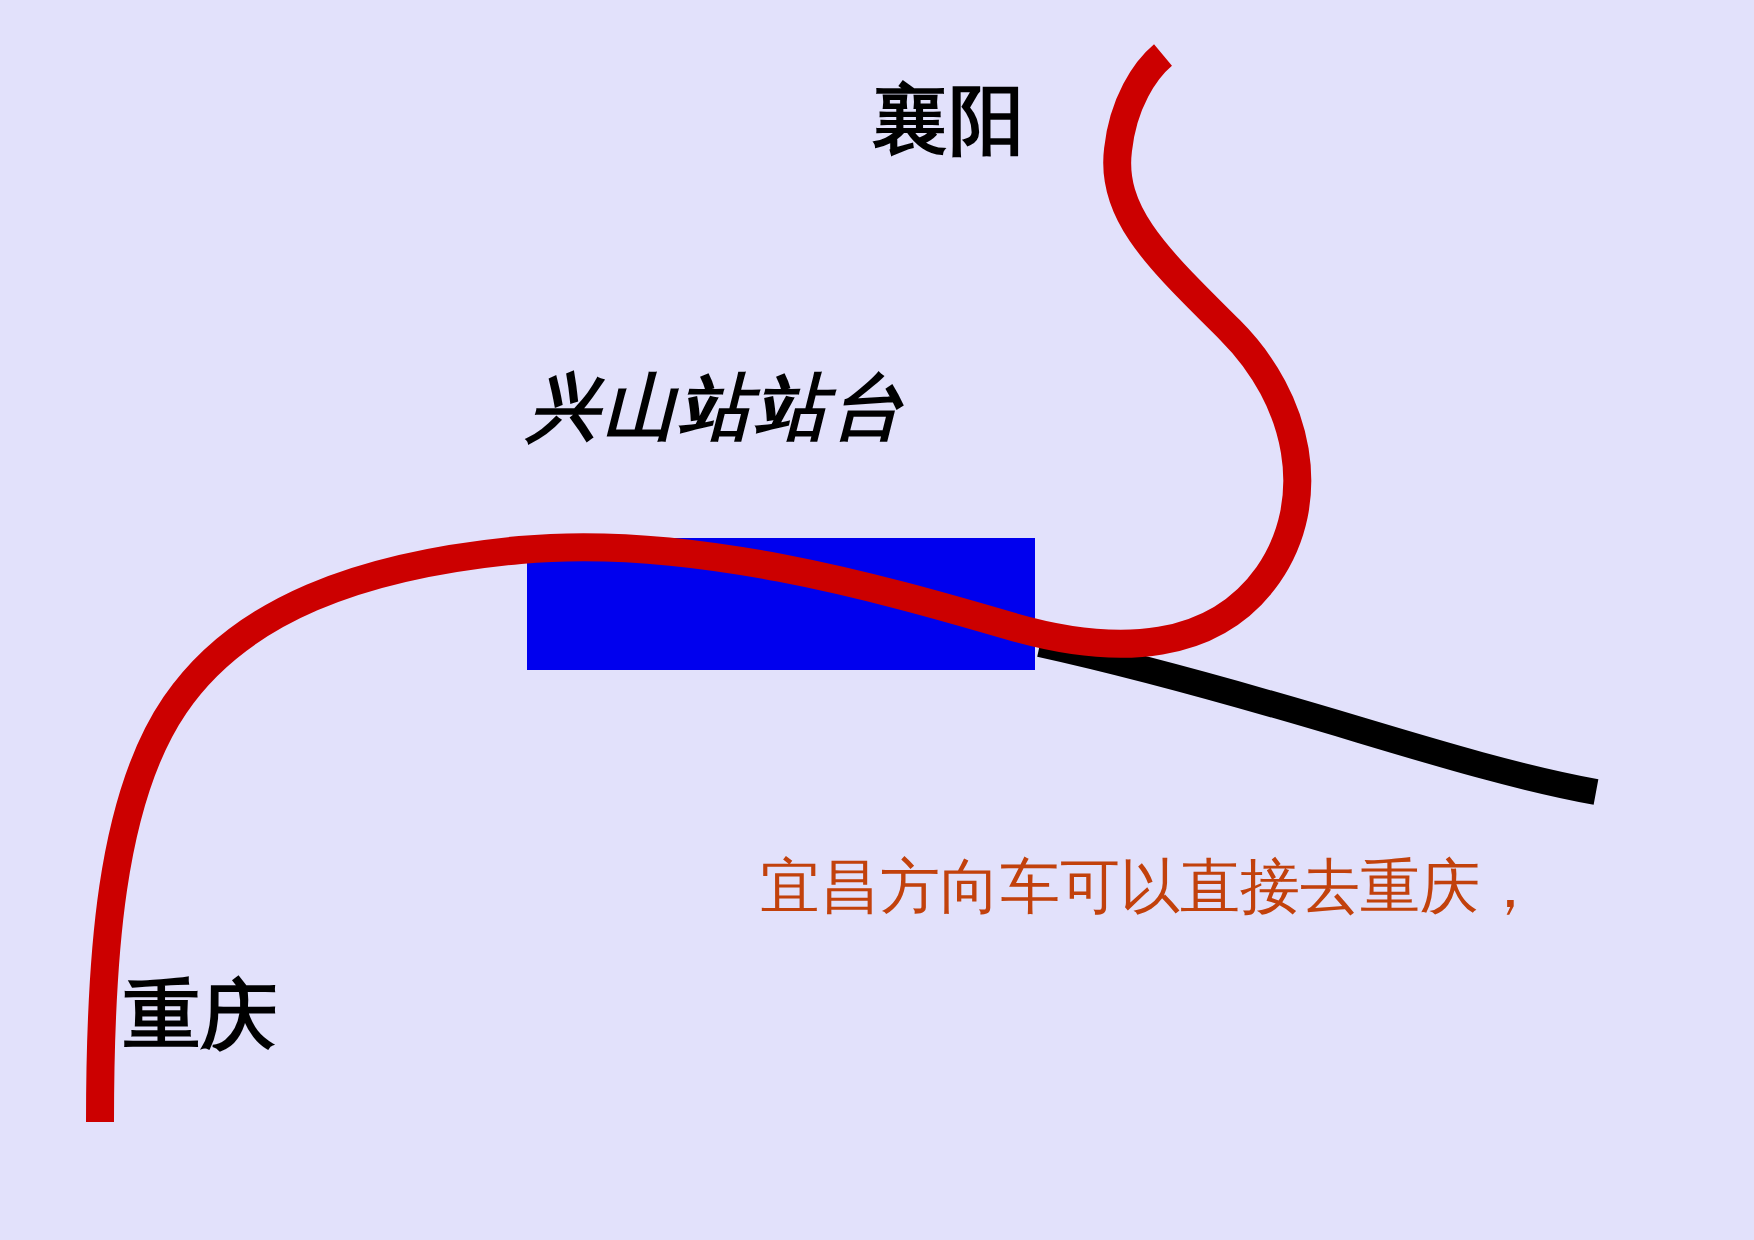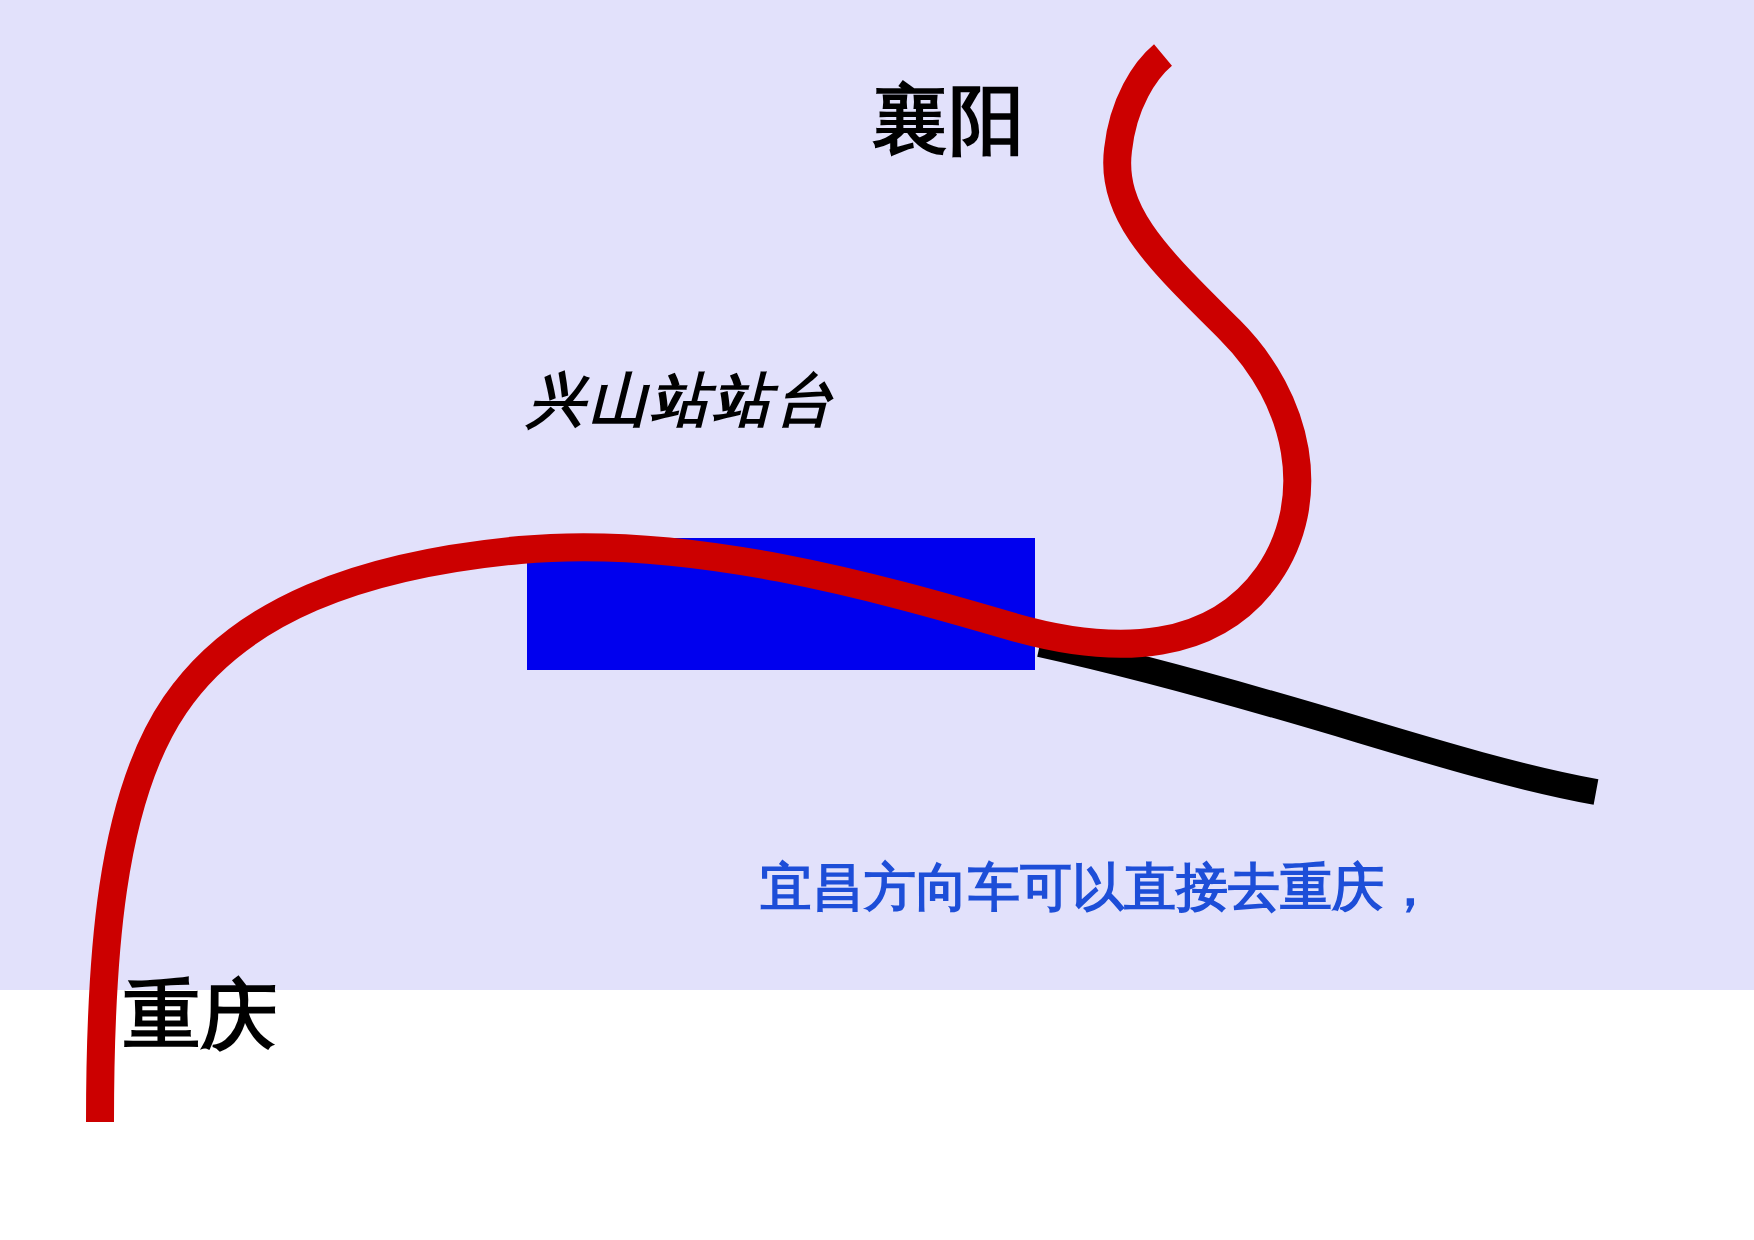--- a/index.html
+++ b/index.html
@@ -9,21 +9,21 @@
   }
   body {
     width: 1754px;
     height: 1240px;
     overflow: hidden;
     font-family: "Liberation Sans", sans-serif;
   }
   #canvas {
     position: relative;
     width: 1754px;
-    height: 990px;
+    height: 1240px;
     background: #e2e1fb;
   }
   #diagram-svg {
     position: absolute;
     left: 0;
     top: 0;
     width: 1754px;
     height: 1240px;
   }
   .label {
@@ -35,21 +35,21 @@
   .label-city {
     font-family: "Liberation Sans", "DejaVu Sans", sans-serif;
     font-weight: bold;
     font-size: 76px;
     letter-spacing: 1px;
   }
   .label-station {
     font-family: "Liberation Serif", "DejaVu Serif", serif;
     font-weight: bold;
     font-style: italic;
-    font-size: 58px;
+    font-size: 72px;
     letter-spacing: 4px;
   }
   #label-xiangyang {
     left: 872px;
     top: 82px;
   }
   #label-chongqing {
     left: 124px;
     top: 977px;
   }
@@ -58,24 +58,24 @@
     top: 372px;
   }
   #note-block {
     position: absolute;
     left: 760px;
     top: 830px;
     width: 740px;
   }
   .note-line {
     font-family: "Liberation Sans", "DejaVu Sans", sans-serif;
-    font-weight: bold;
-    font-size: 52px;
+    font-weight: normal;
+    font-size: 60px;
     line-height: 114px;
-    color: #1d4ed8;
+    color: #c2410c;
     white-space: nowrap;
   }
 </style>
 </head>
 <body>
 
 <div id="canvas" style="background: rgb(226, 225, 251);">
 
   <svg id="diagram-svg" viewBox="0 0 1754 1240">
 

